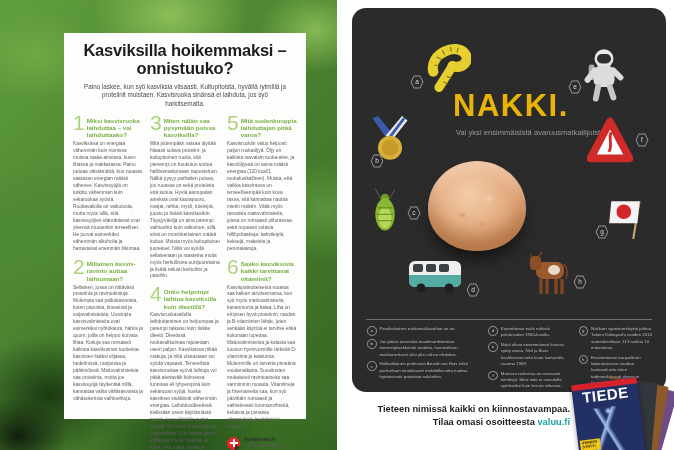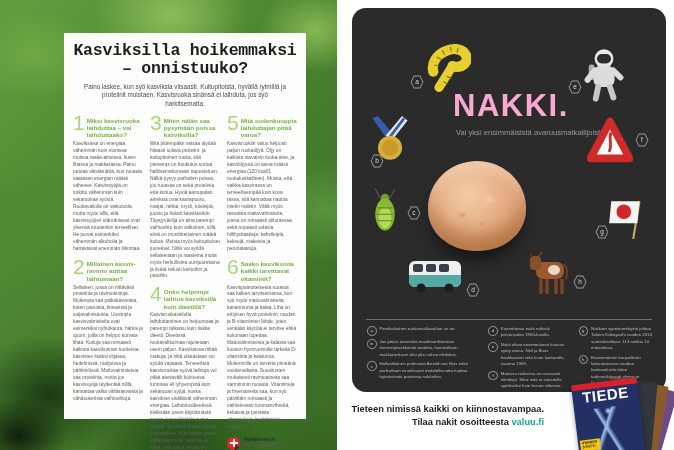--- a/index.html
+++ b/index.html
@@ -15,21 +15,21 @@
       radial-gradient(80px 60px at 315px 30px,#86b953 0%,rgba(134,185,83,0) 70%),
       radial-gradient(90px 65px at 35px 55px,#6fa944 0%,rgba(111,169,68,0) 70%),
       radial-gradient(110px 80px at 170px 15px,#8cbe58 0%,rgba(140,190,88,0) 70%),
       radial-gradient(95px 75px at 325px 210px,#5a943b 0%,rgba(90,148,59,0) 70%),
       radial-gradient(130px 95px at 20px 230px,#4e8a33 0%,rgba(78,138,51,0) 72%),
       radial-gradient(90px 70px at 320px 390px,#3c6f27 0%,rgba(60,111,39,0) 70%),
       linear-gradient(135deg,#619f3e 0%,#4a8230 45%,#356620 100%);}
   .white-box{position:absolute;left:64px;top:33px;width:242px;height:386px;
     background:#fdfdfc;box-sizing:border-box;padding:9px 9px 6px;}
   .art-title{font-size:16.5px;font-weight:bold;color:#1d1d1b;text-align:center;
-    line-height:1.08;letter-spacing:-0.2px;font-family:Liberation Mono, monospace;}
+    line-height:1.08;letter-spacing:-0.2px;}
   .art-intro{margin-top:5px;font-size:6.3px;color:#4c4c4c;text-align:center;line-height:1.35;
     padding:0 10px;}
   .cols{display:flex;gap:7px;margin-top:7px;}
   .col{flex:1;min-width:0;}
   .qa{margin-bottom:6px;}
   .qa-head{display:flex;gap:2px;align-items:flex-start;}
   .qa-num{font-size:21px;line-height:0.8;color:#abd37d;font-weight:400;flex:none;}
   .qa-title{font-size:6.2px;font-weight:bold;color:#76b043;line-height:1.18;padding-top:1.5px;}
   .qa-body{margin-top:2.5px;font-size:4.85px;color:#5e5e5e;line-height:1.44;}
   .ht-footer{display:flex;gap:4px;margin-top:5px;align-items:flex-start;}
@@ -39,21 +39,21 @@
   .cursor-arrow{position:absolute;left:8px;top:8px;width:0;height:0;
     border-left:4px solid #2d2d2d;border-top:2px solid transparent;border-bottom:5px solid transparent;
     transform:rotate(18deg);}
   .ht-text{font-size:4.6px;color:#555;line-height:1.4;}
   .ht-brand{font-weight:bold;color:#2d2d2d;display:block;}
 
   
   .right-card{position:absolute;left:352px;top:8px;width:314px;height:384px;
     background:#2b2b2b;border-radius:14px;}
   .nakki-title{position:absolute;left:101px;top:80px;font-size:31px;font-weight:bold;
-    color:#f9a8d4;letter-spacing:1.5px;}
+    color:#eab308;letter-spacing:1.5px;}
   .nakki-sub{position:absolute;left:104px;top:120px;font-size:7.6px;color:#9b9b9b;line-height:1.3;}
   .nakki{position:absolute;left:76px;top:153px;width:98px;height:90px;
     border-radius:50% 50% 48% 48% / 52% 52% 46% 46%;
     background:
       radial-gradient(10px 7px at 62% 42%,rgba(255,255,255,0.25),rgba(255,255,255,0) 70%),
       radial-gradient(7px 5px at 35% 60%,rgba(198,138,90,0.6),rgba(198,138,90,0) 70%),
       radial-gradient(6px 5px at 55% 70%,rgba(210,150,100,0.5),rgba(210,150,100,0) 70%),
       radial-gradient(circle at 42% 36%,#f2cda8 0%,#e5ae84 45%,#d99a6a 72%,#c5854f 100%);
     box-shadow:0 12px 16px -4px rgba(0,0,0,0.55),
       inset 0 -16px 16px rgba(150,85,40,0.5), inset 0 8px 12px rgba(255,236,215,0.45);}
@@ -69,21 +69,21 @@
   .ann-rule{position:absolute;left:14px;right:14px;top:311px;height:1px;background:#707070;}
   .ann-wrap{position:absolute;left:15px;top:318px;width:288px;display:flex;gap:9px;}
   .ann-col{display:flex;flex-direction:column;gap:3.5px;}
   .ann-col-1{width:116px;}.ann-col-2{width:84px;}.ann-col-3{width:79px;}
   .ann{display:flex;gap:3px;}
   .ann-badge{flex:none;width:7.5px;height:7.5px;border:0.5px solid #9a9a9a;border-radius:50%;
     color:#d2d2d2;font-size:4.3px;display:flex;align-items:center;justify-content:center;}
   .ann-text{font-size:4.35px;color:#bcbcbc;line-height:1.45;}
 
   
-  .promo{position:absolute;left:336px;top:403px;width:208px;text-align:right;
+  .promo{position:absolute;left:362px;top:403px;width:208px;text-align:right;
     font-weight:bold;color:#1d1d1b;font-size:9.3px;line-height:1.4;}
   .promo .link{color:#1aa19b;}
   .mags{position:absolute;left:576px;top:379px;width:98px;height:71px;}
   .mag{position:absolute;border-radius:2px;}
   .mag-b3{left:34px;top:4px;width:58px;height:80px;background:#6e4a86;transform:rotate(16deg);}
   .mag-b2{left:26px;top:2px;width:60px;height:82px;background:#8a5a2b;transform:rotate(10deg);}
   .mag-b1{left:16px;top:1px;width:62px;height:84px;background:#32373d;transform:rotate(5deg);}
   .mag-front{left:0;top:2px;width:66px;height:86px;background:#223066;transform:rotate(-7deg);
     overflow:hidden;box-shadow:0 2px 5px rgba(0,0,0,.4);}
   .mag-strip{height:6px;background:#d5232a;}
@@ -321,21 +321,21 @@
         <span class="ann-badge">h</span>
         <span class="ann-text">Ensimmäinen kaupallinen laboratoriossa naudan kantasoluista tulee todennäköisesti olemaan lihasolukko, jota käytetään – tähän kohtaan pientä rummunpäristystä – nakeissa.</span>
       </div>
     </div>
   </div>
 </div>
 
 <div class="promo">
   <div>Tieteen nimissä kaikki on kiinnostavampaa.</div>
   <div>
-    <span>Tilaa nakit osoitteesta </span><span class="link">valuu.fi</span>
+    <span>Tilaa omasi osoitteesta </span><span class="link">valuu.fi</span>
   </div>
 </div>
 
 <div class="mags">
   <div class="mag mag-b3"></div>
   <div class="mag mag-b2"></div>
   <div class="mag mag-b1"></div>
   <div class="mag mag-front">
     <div class="mag-strip"></div>
     <div class="mag-masthead">TIEDE</div>

